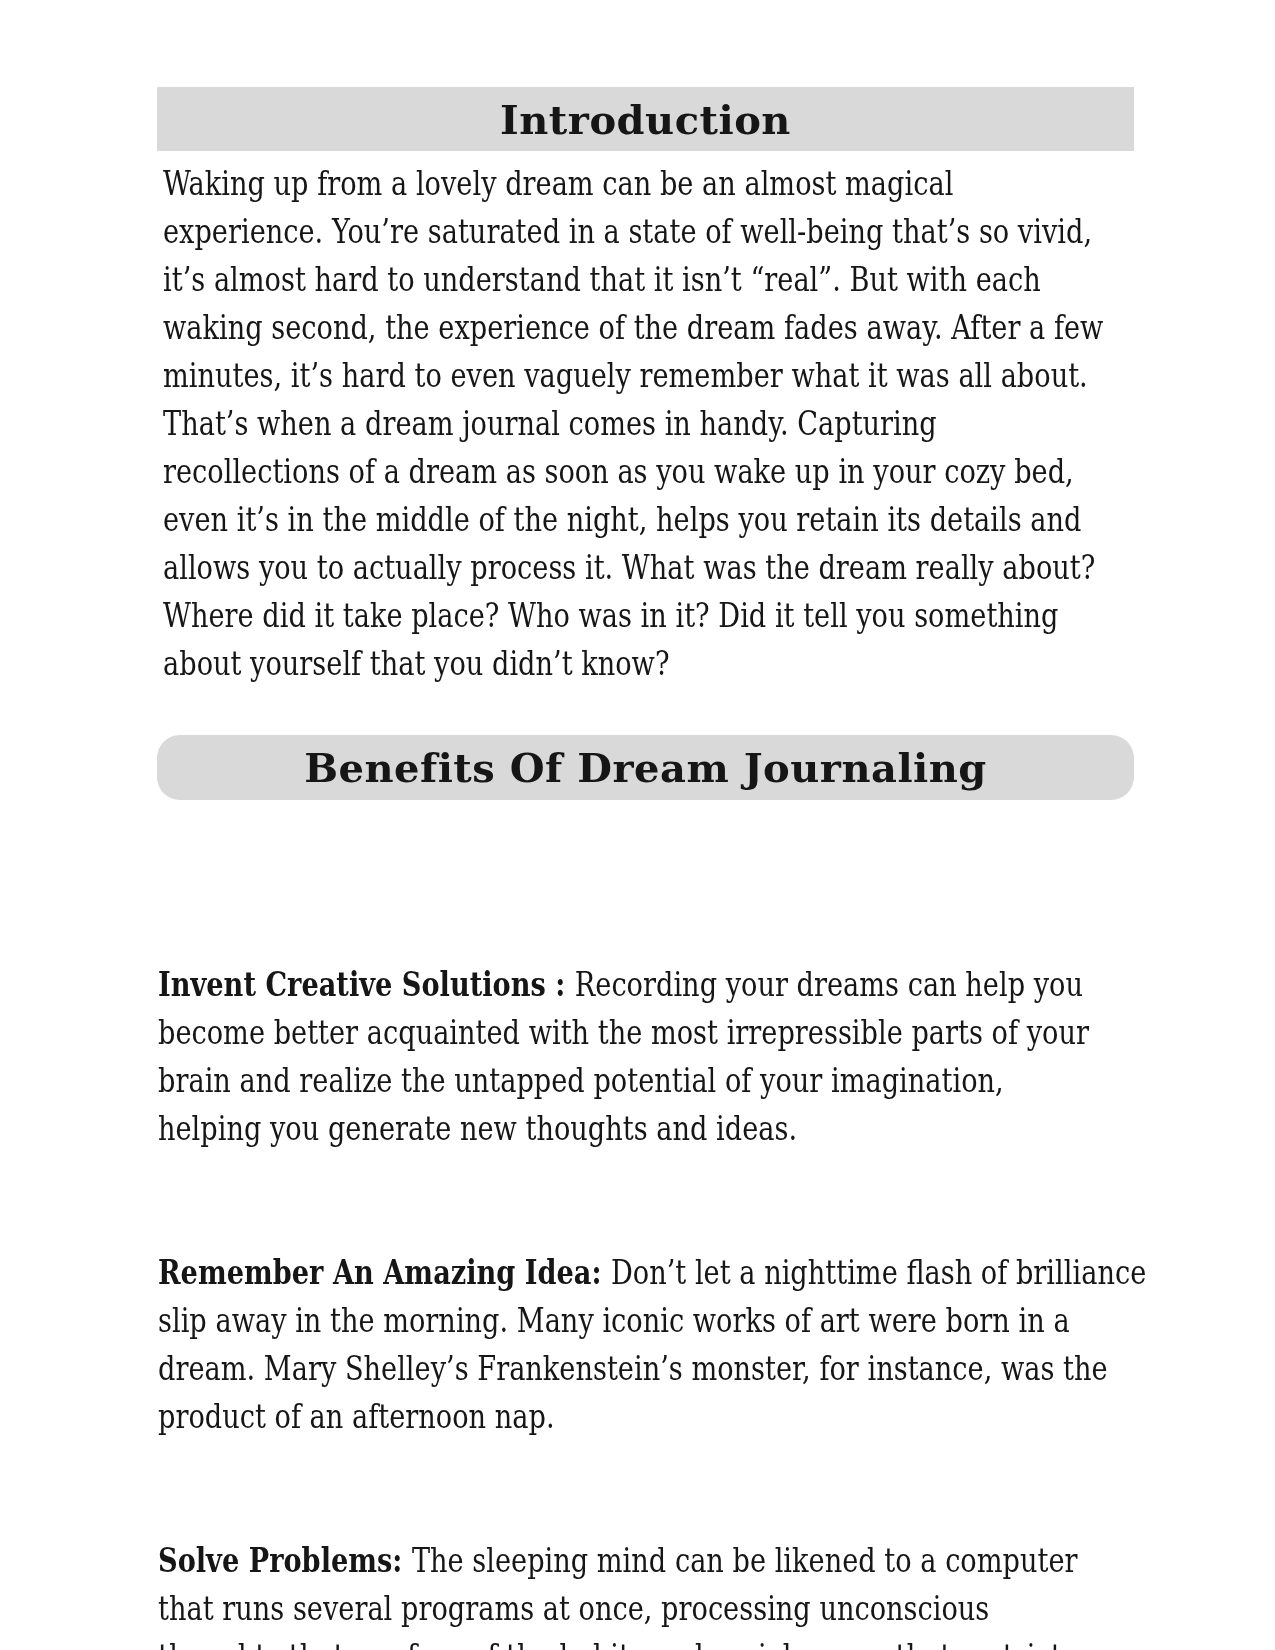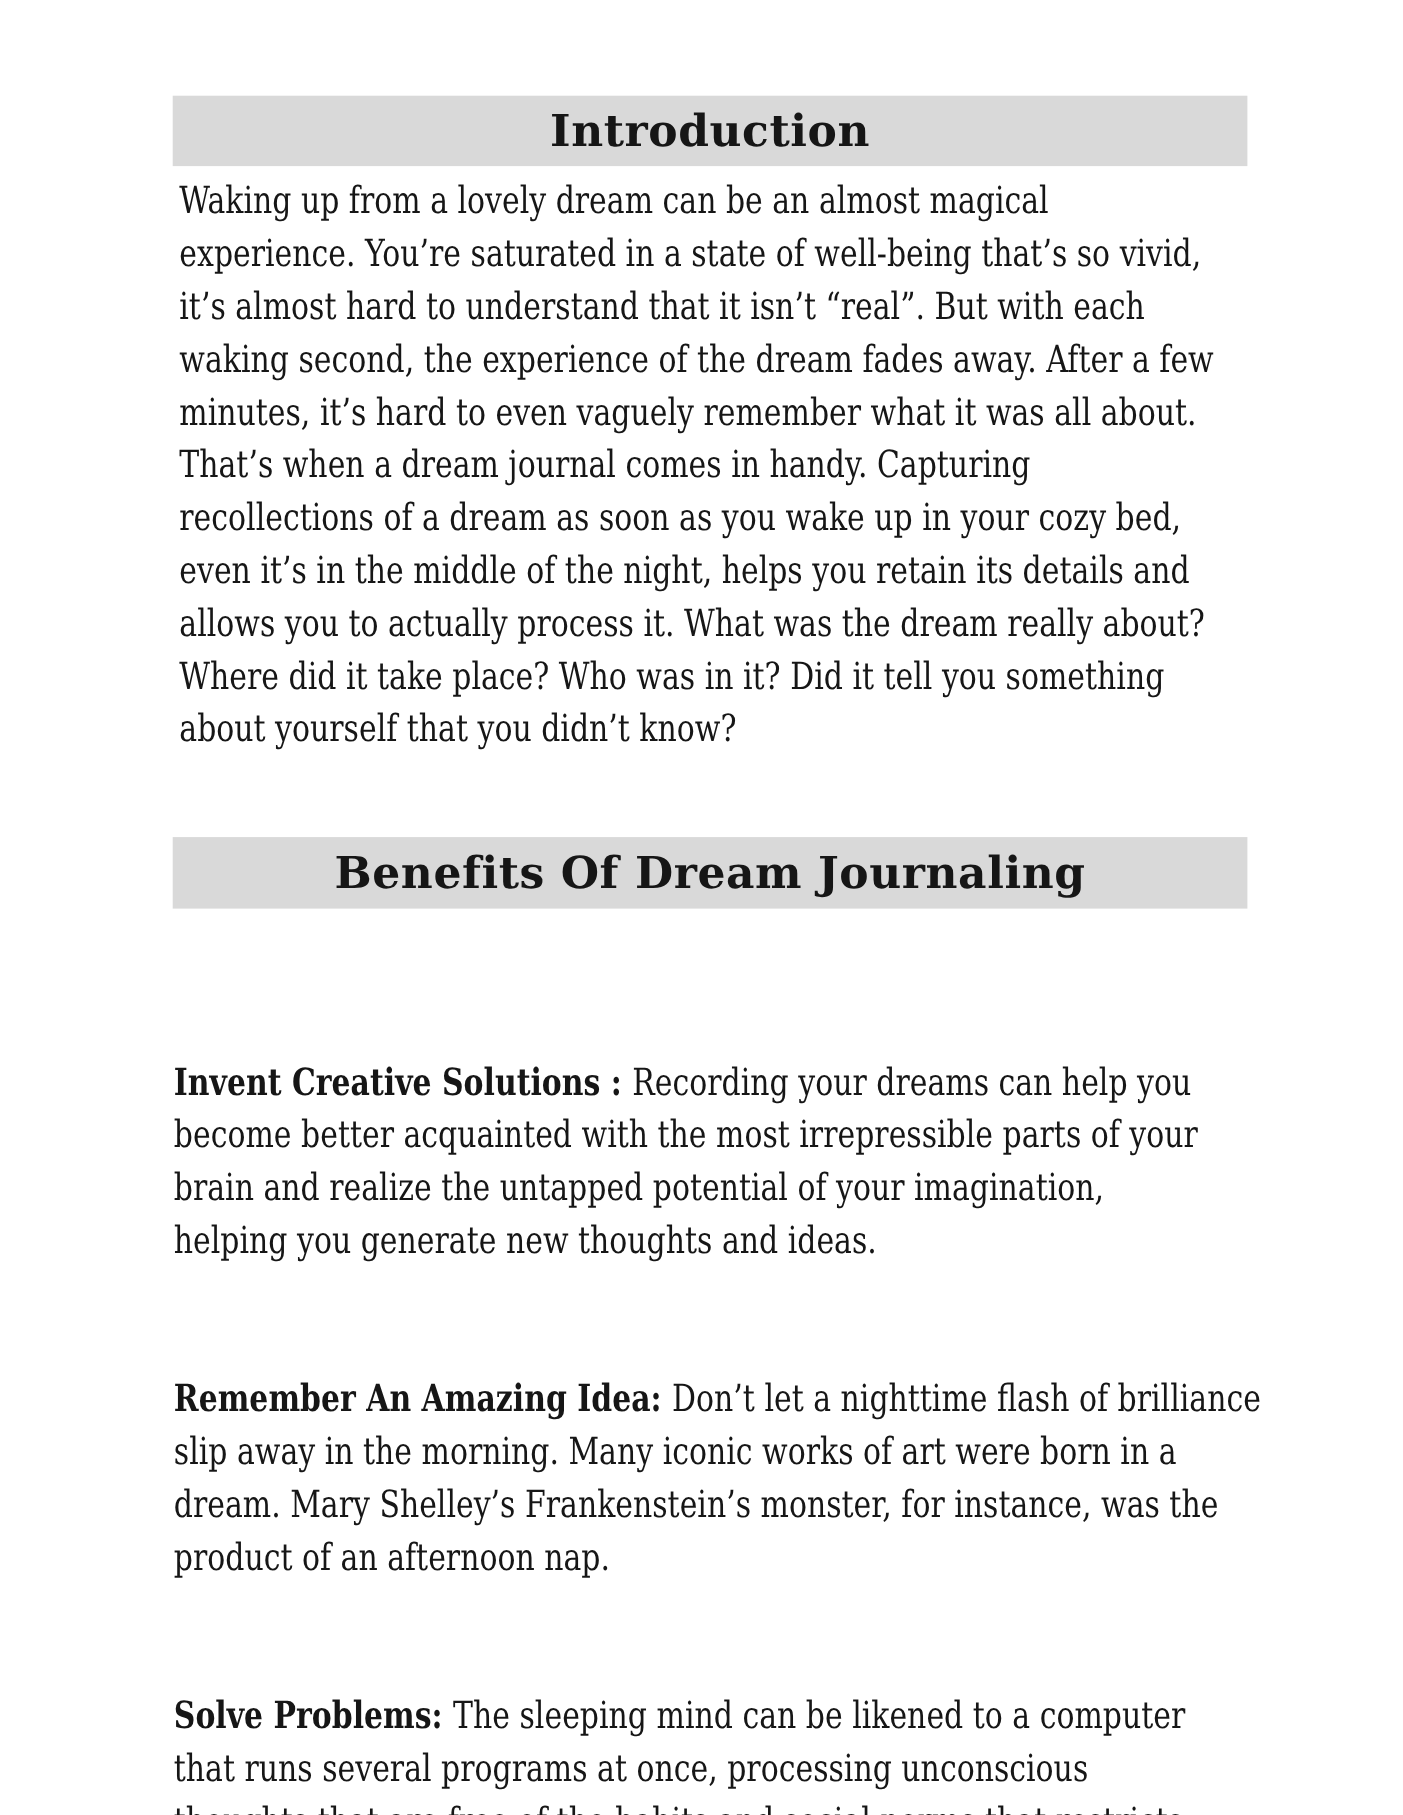--- a/index.html
+++ b/index.html
@@ -28,21 +28,21 @@
     justify-content: center;
   }
   .band h1 {
     font-size: 40px;
     font-weight: bold;
     letter-spacing: 0.5px;
     color: var(--ink);
     font-family: "DejaVu Serif", "Liberation Serif", serif;
   }
   #band-introduction { top: 87px;  height: 64px; }
-  #band-benefits     { top: 761px; height: 65px; }
+  #band-benefits     { top: 735px; height: 65px; border-radius: 23px; }
   .prose {
     position: absolute;
     font-size: 34px;
     line-height: 48px;
     white-space: pre;          
     transform: scaleX(0.80);   
     transform-origin: 0 0;
     color: var(--ink);
   }
   #intro-paragraph   { top: 159px; left: 163px; }

